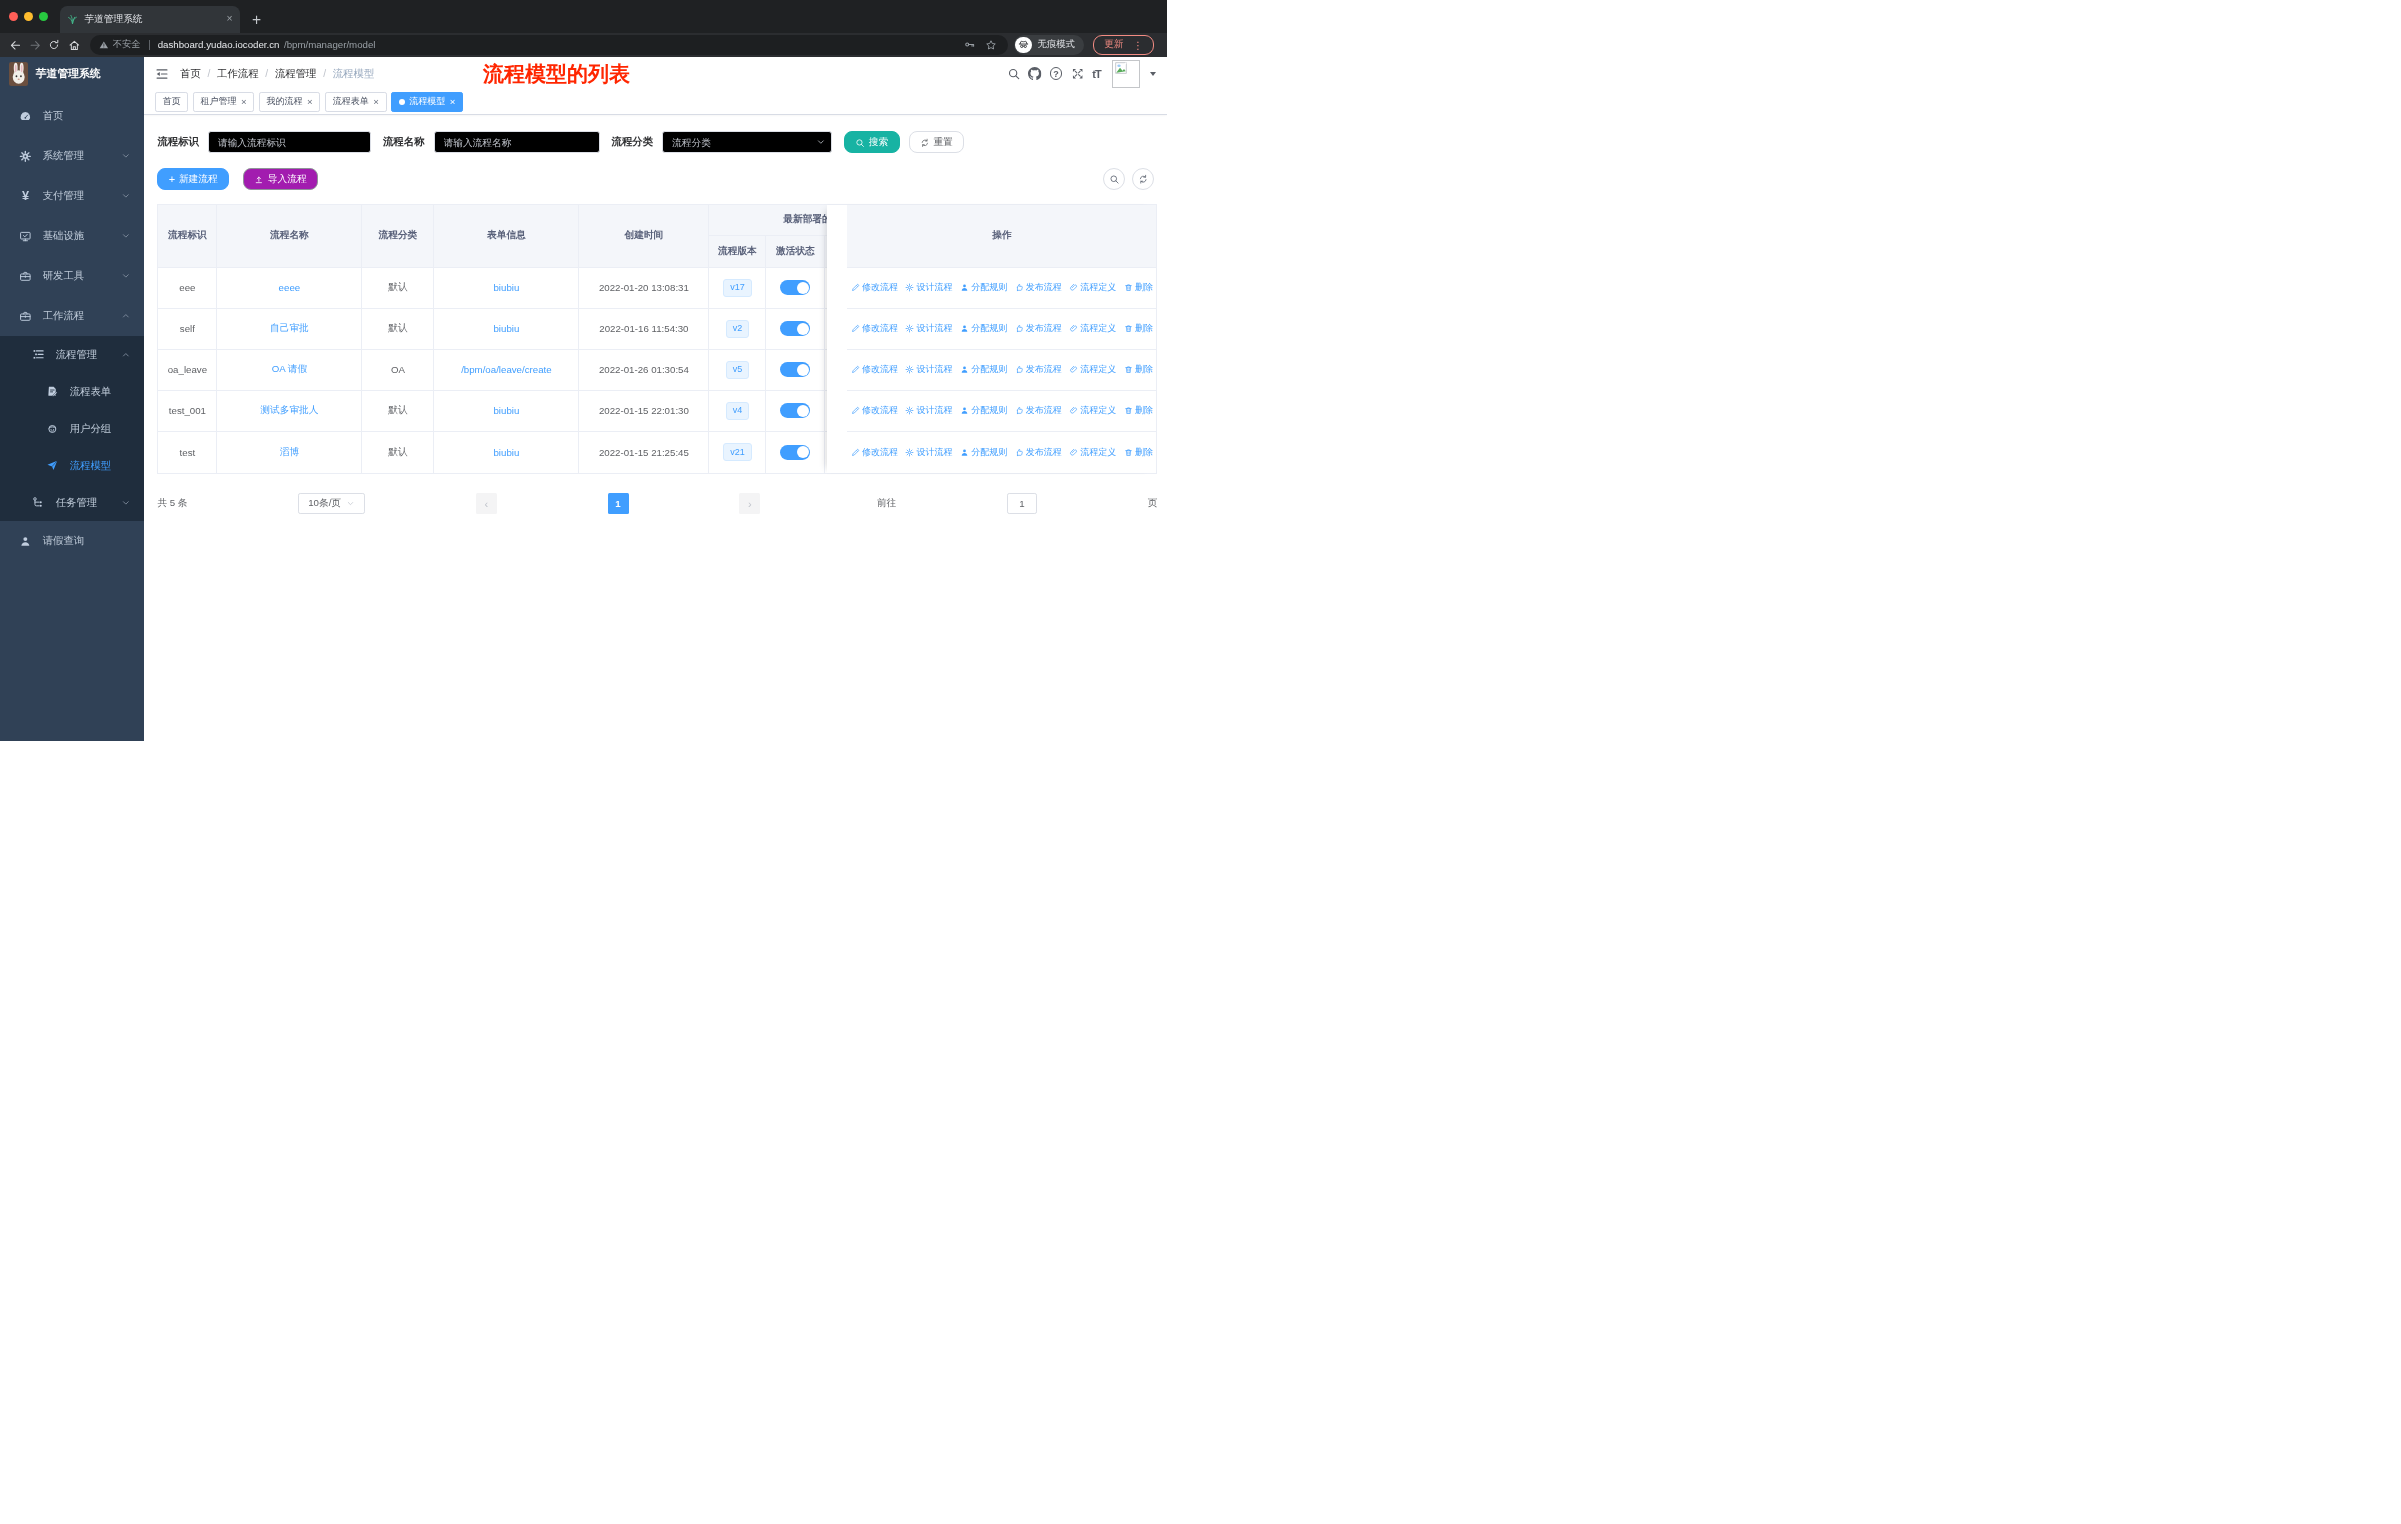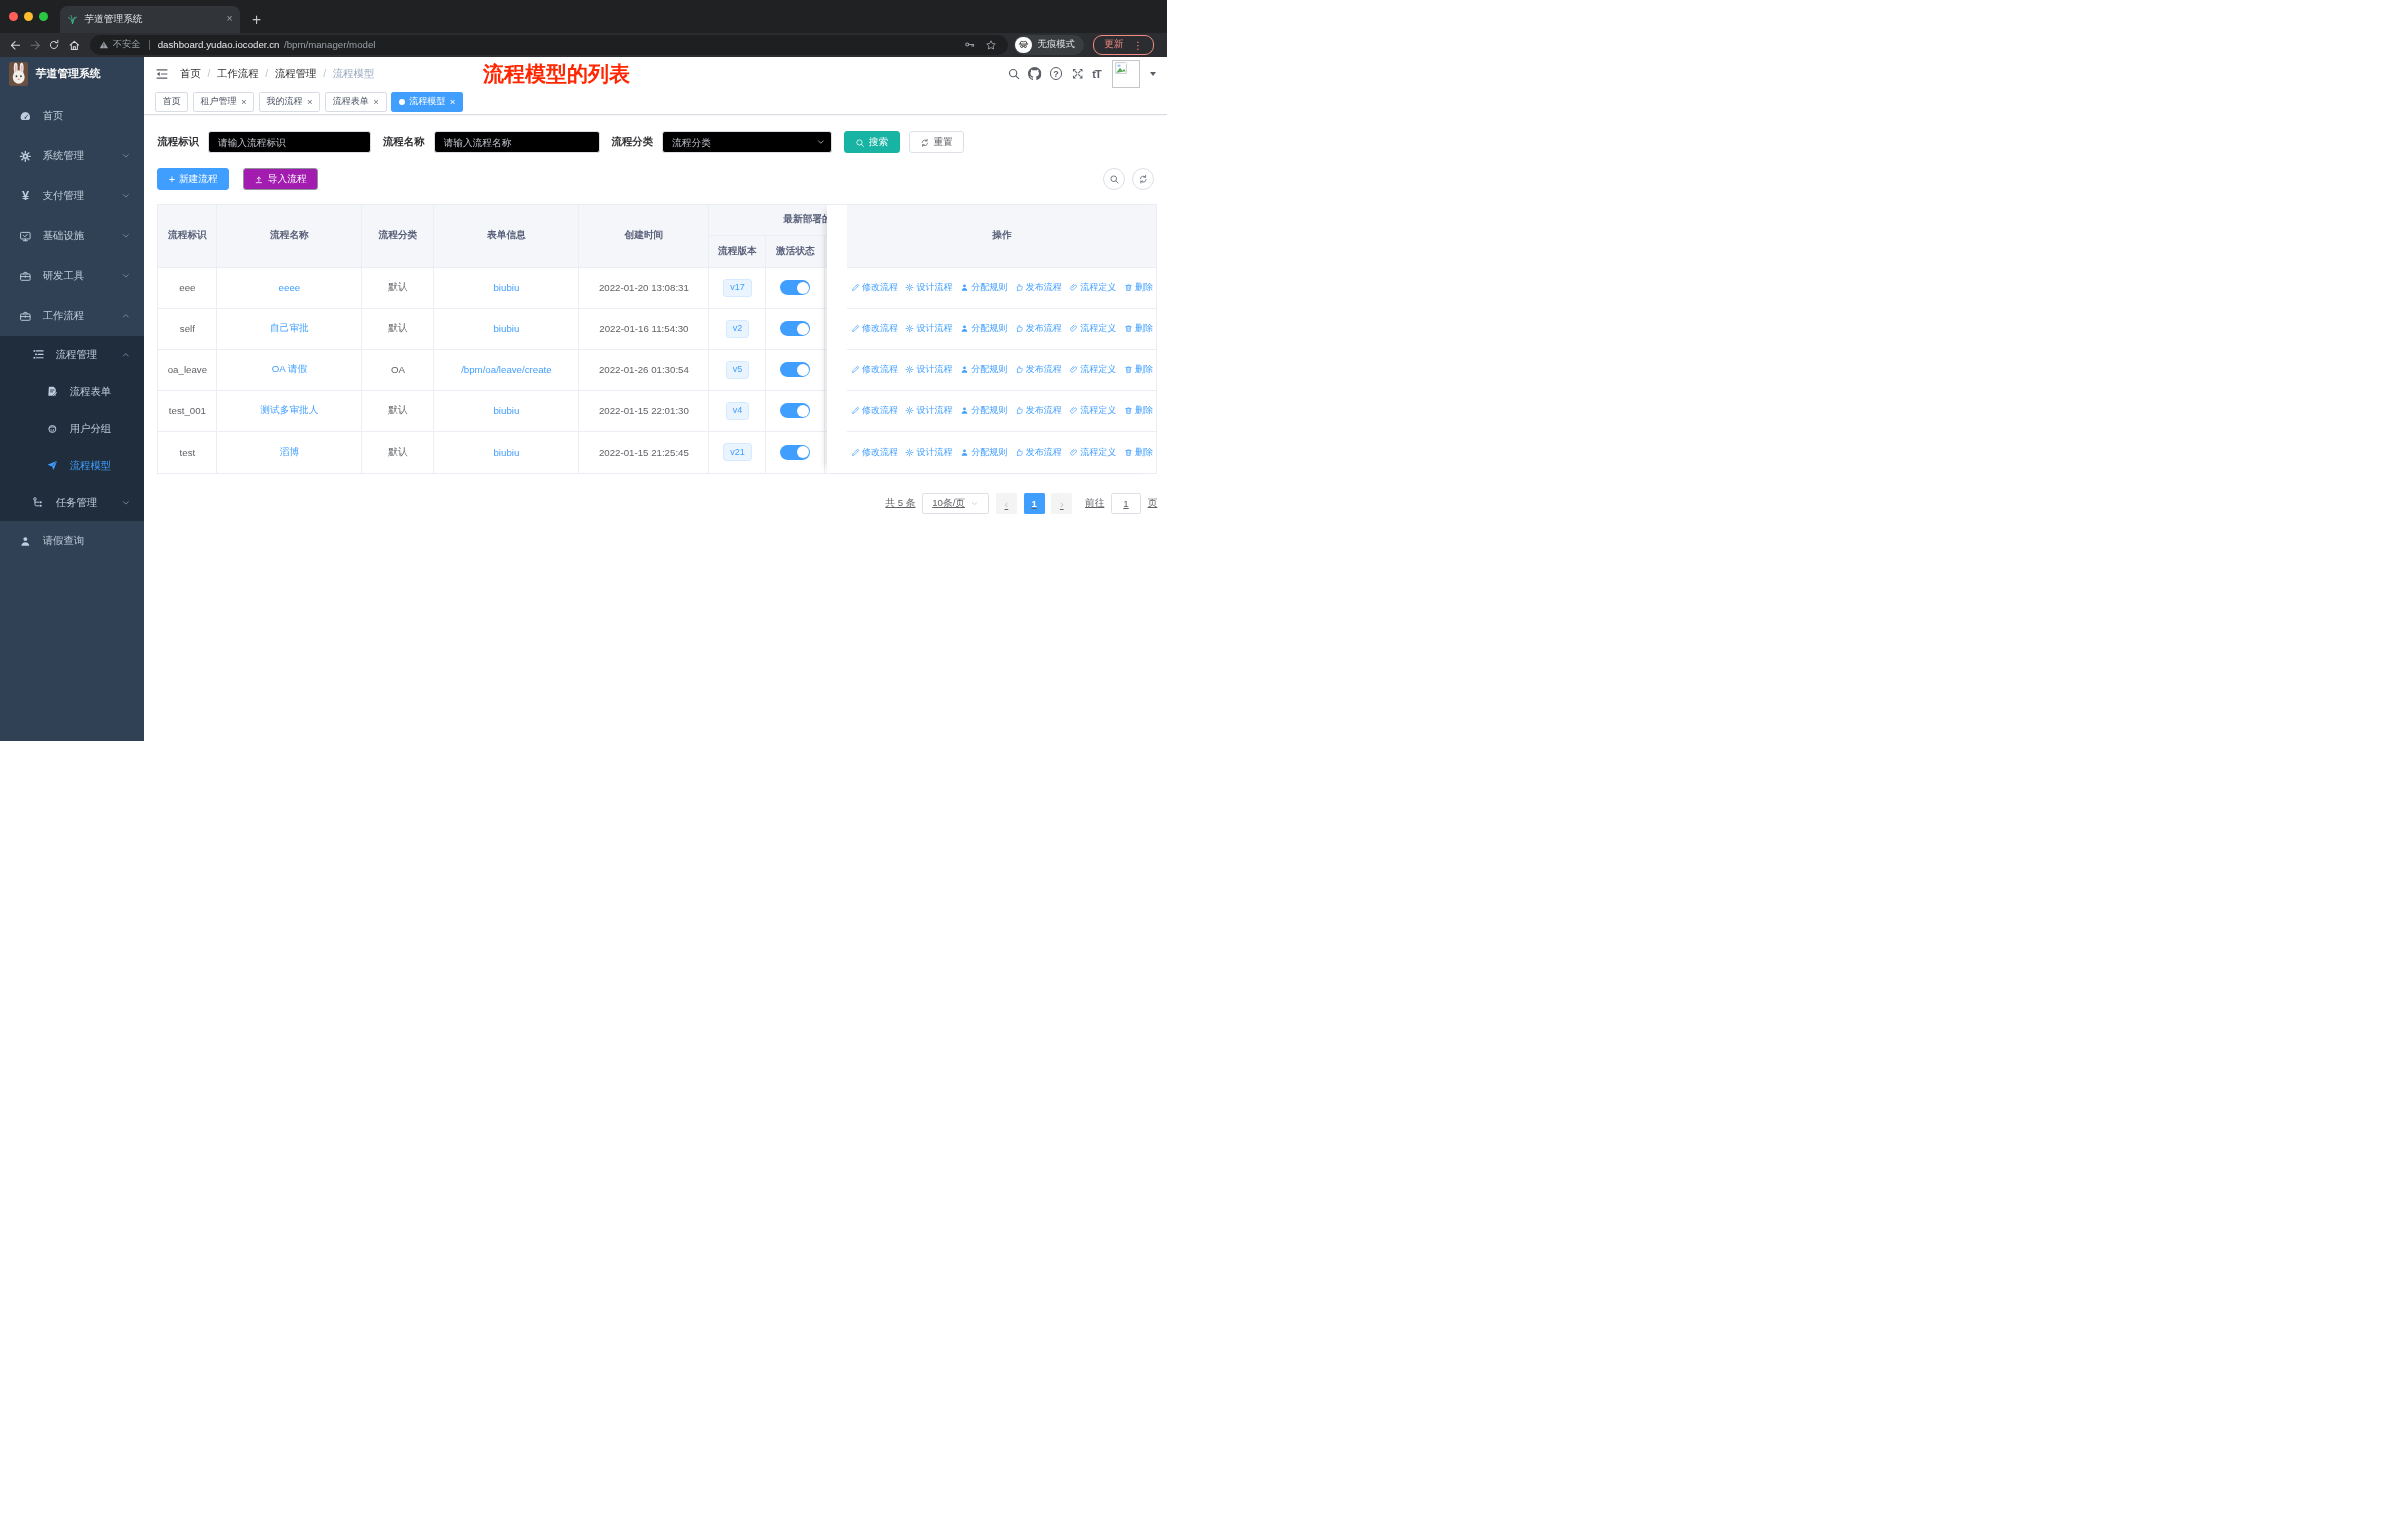--- a/index.html
+++ b/index.html
@@ -86,21 +86,21 @@
   .f-group{display:flex;align-items:center;margin-right:12px;}
   .f-label{font-size:10.4px;font-weight:700;color:#303133;margin-right:9px;white-space:nowrap;}
   .f-input{height:22px;border:0.7px solid #dcdfe6;border-radius:3px;padding:0 9px;font-size:9.7px;color:#606266;outline:none;background:#000000;}
   .f-input::placeholder{color:#c0c4cc;}
   .w-key{width:163px;}
   .w-name{width:166px;}
   .f-select{position:relative;width:170px;}
   .f-select .f-input{width:100%;padding-right:21px;}
   .sel-chev{position:absolute;right:6px;top:50%;transform:translateY(-50%);color:#c0c4cc;display:flex;}
   .sel-chev .ico{width:9.7px;height:9.7px;}
-  .btn{height:22px;border-radius:3px;font-size:9.7px;display:inline-flex;align-items:center;gap:3.7px;padding:0 10.4px;border:0.7px solid transparent;cursor:pointer;white-space:nowrap;background:#fff;}
+  .btn{height:22px;border-radius:8px;font-size:9.7px;display:inline-flex;align-items:center;gap:3.7px;padding:0 10.4px;border:0.7px solid transparent;cursor:pointer;white-space:nowrap;background:#fff;}
   .btn .ico{width:9.7px;height:9.7px;}
   .btn-search{background:var(--search-teal);border-color:var(--search-teal);color:#fff;margin-right:9px;}
   .btn-reset{border-color:#dcdfe6;color:#606266;}
   .toolbar{margin-top:15px;display:flex;align-items:center;}
   .btn-create{background:var(--primary);border-color:var(--primary);color:#fff;}
   .btn-create .plus-glyph{font-size:11px;font-weight:400;line-height:1;}
   .btn-import{background:#a21caf;border-color:#909399;color:#fff;margin-left:14px;}
   .tool-right{margin-left:auto;display:flex;gap:7.4px;margin-right:3px;}
   .circle-btn{width:22px;height:22px;border:0.7px solid #dcdfe6;border-radius:50%;display:flex;align-items:center;justify-content:center;color:#5f6673;background:#fff;cursor:pointer;}
   .circle-btn .ico{width:10.4px;height:10.4px;}
@@ -124,21 +124,21 @@
   .toggle{width:30px;height:15px;border-radius:7.4px;background:var(--primary);position:relative;cursor:pointer;}
   .toggle::after{content:"";position:absolute;right:1.5px;top:1.5px;width:12px;height:12px;border-radius:50%;background:#fff;}
   .op-col{position:absolute;top:0;right:0;bottom:0;width:329px;background:#fff;box-shadow:-6px 0 7.4px -4.5px rgba(0,0,0,.16);padding-left:20px;}
   .op-head{height:63px;background:#f4f6fa;border-bottom:0.7px solid var(--border);display:flex;align-items:center;justify-content:center;font-weight:600;color:#59617a;}
   .op-row{height:41px;border-bottom:0.7px solid var(--border);display:flex;align-items:center;justify-content:center;gap:7.4px;}
   .op-row:last-child{border-bottom:none;}
   .op-link{color:var(--primary);font-size:9px;display:inline-flex;align-items:center;gap:2.2px;cursor:pointer;white-space:nowrap;}
   .op-link .ico{width:9px;height:9px;}
 
   
-  .pagination{display:flex;align-items:center;justify-content:flex-end;margin-top:19.4px;gap:6.7px;font-size:9.7px;color:#606266;width:1000px;text-decoration:underline;}
+  .pagination{display:flex;align-items:center;justify-content:space-between;margin-top:19.4px;gap:6.7px;font-size:9.7px;color:#606266;width:1000px;}
   .psize{width:67px;height:21px;border:0.7px solid #dcdfe6;border-radius:2.2px;display:flex;align-items:center;justify-content:center;gap:5.2px;cursor:pointer;background:#fff;}
   .psize .ico{width:9px;height:9px;color:#c0c4cc;}
   .pbtn{min-width:21px;height:21px;background:#f4f4f5;color:#c0c4cc;border-radius:1.5px;display:flex;align-items:center;justify-content:center;font-size:11px;cursor:default;}
   .pcur{background:var(--primary);color:#fff;font-size:9.7px;font-weight:600;cursor:pointer;}
   .goto-input{width:30px;height:21px;border:0.7px solid #dcdfe6;border-radius:2.2px;text-align:center;font-size:9.7px;color:#606266;outline:none;}
   .ptext{white-space:nowrap;}
 </style>
 </head>
 <body>
 

